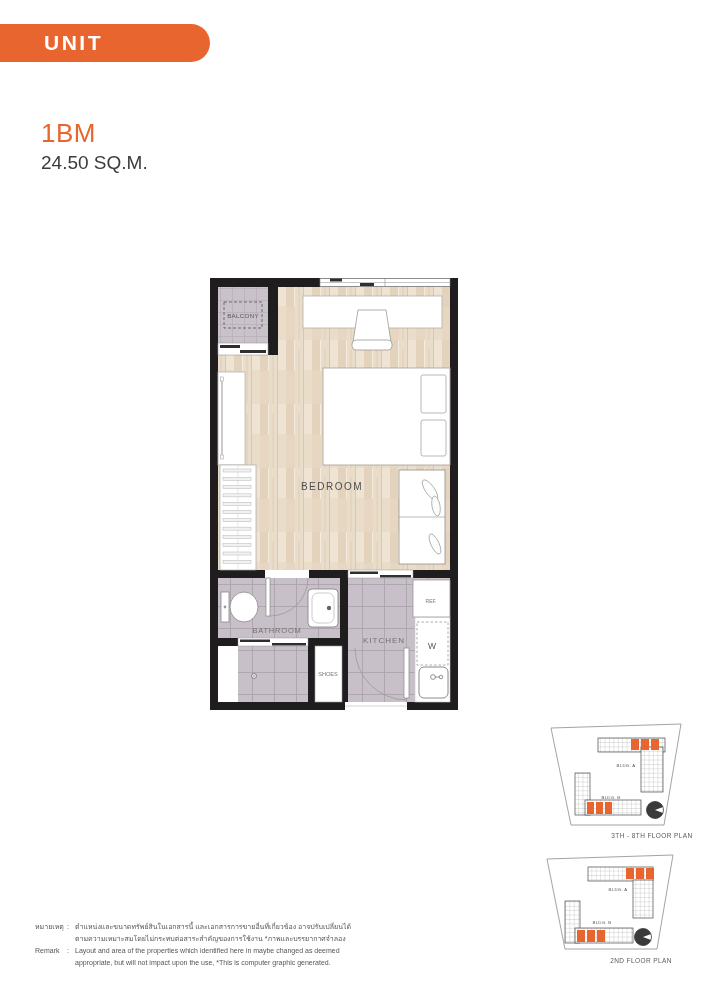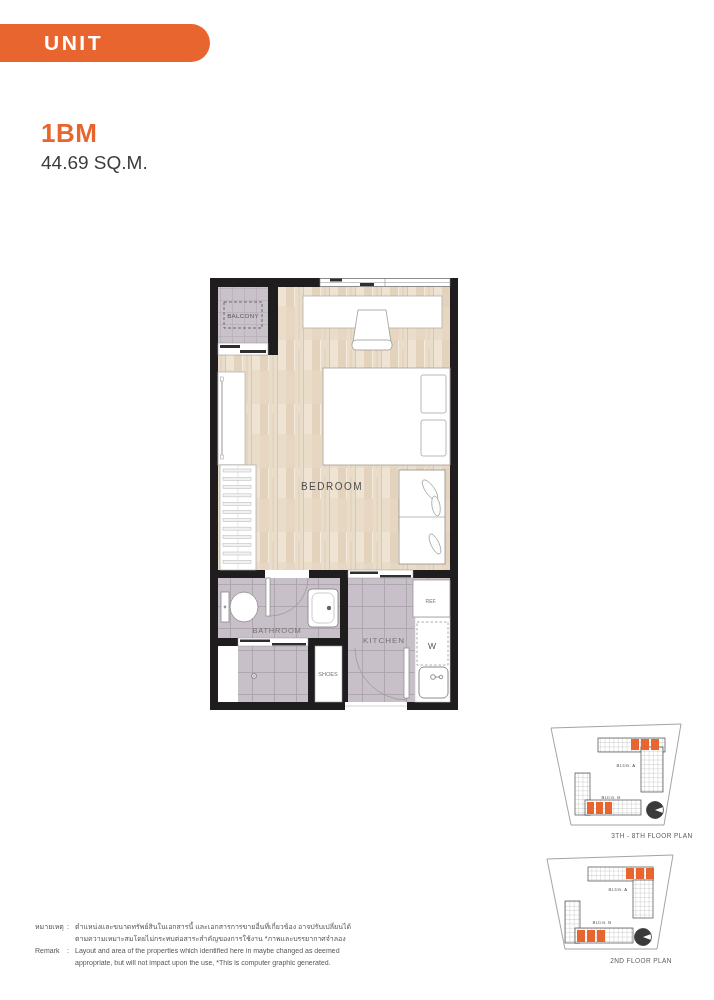--- a/index.html
+++ b/index.html
@@ -2,21 +2,21 @@
 <html><head>
 <meta charset="utf-8">
 <style>
   html,body{margin:0;padding:0;background:#fff;}
   .page{position:relative;width:714px;height:1000px;background:#ffffff;overflow:hidden;
         font-family:"Liberation Sans","DejaVu Sans",sans-serif;}
   
   .badge{position:absolute;left:0;top:24px;height:38px;width:210px;background:#E8652F;
          border-radius:0 19px 19px 0;color:#fff;font-weight:bold;font-size:21px;
          letter-spacing:2.5px;line-height:38px;padding-left:44px;box-sizing:border-box;}
-  .unit-name{position:absolute;left:41px;top:118px;color:#E8652F;font-weight:bold;
+  .unit-name{position:absolute;left:41px;top:118px;color:#E8652F;font-weight:normal;
              font-size:26px;letter-spacing:.5px;}
   .unit-area{position:absolute;left:41px;top:152px;color:#3b3b3b;font-size:19px;}
   
   .plan{position:absolute;left:208px;top:276px;}
   
   .siteplan1{position:absolute;left:543px;top:720px;}
   .siteplan2{position:absolute;left:543px;top:853px;}
   .sp-caption{position:absolute;font-size:6.5px;color:#5a5a5a;letter-spacing:.4px;
               width:180px;text-align:center;}
   .cap1{left:562px;top:832px;}
@@ -27,21 +27,21 @@
   .remark-label{width:32px;flex:none;}
   .remark-colon{width:8px;flex:none;}
 </style>
 </head>
 <body>
 
 <div class="page">
 
   <div class="badge">UNIT LAYOUT</div>
   <div class="unit-name">1BM</div>
-  <div class="unit-area">44.69 SQ.M.</div>
+  <div class="unit-area">24.50 SQ.M.</div>
 
   <svg class="plan" width="252" height="436" viewBox="0 0 252 436">
     <defs>
       <pattern id="wood" width="26" height="64" patternUnits="userSpaceOnUse">
         <rect width="26" height="64" fill="#e9dcc9"></rect>
         <rect width="8" height="64" fill="#e3d2bc"></rect>
         <rect x="8" width="1" height="64" fill="#f4ecdf"></rect>
         <rect x="17" width="1" height="64" fill="#d9c7b0"></rect>
         <rect x="18" width="8" height="30" fill="#efe3d3"></rect>
         <rect y="31" width="9" height="33" fill="#e6d6c2"></rect>

